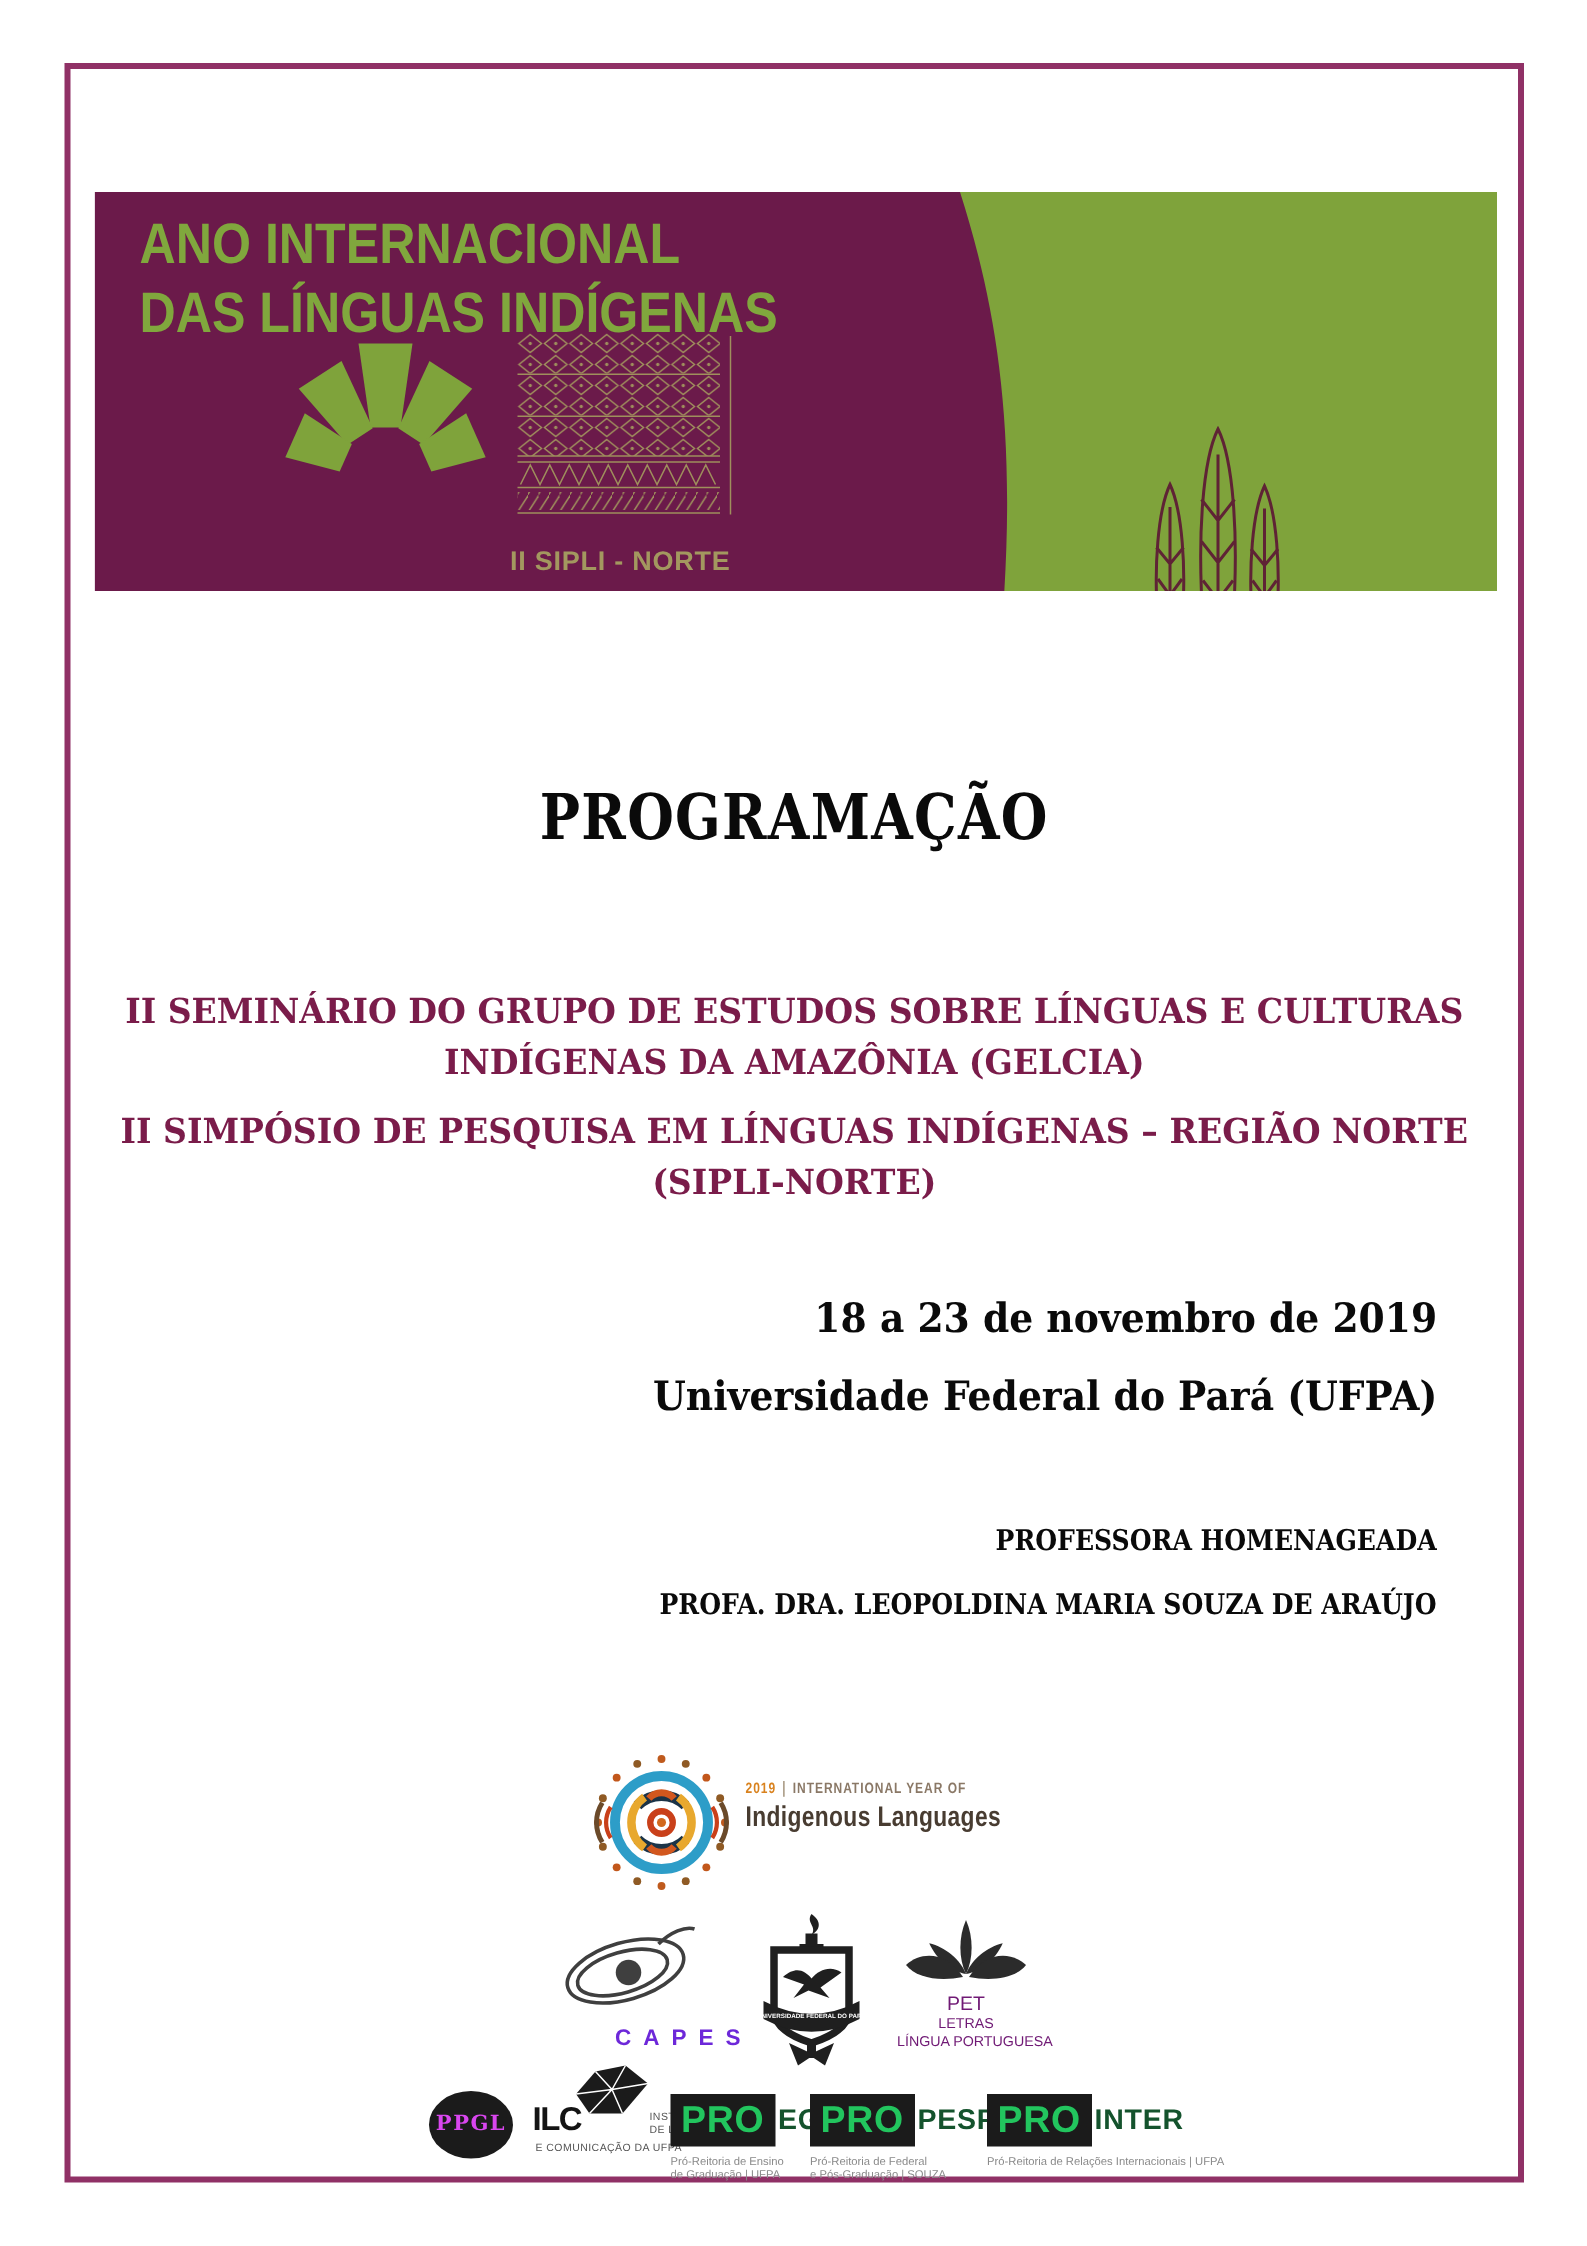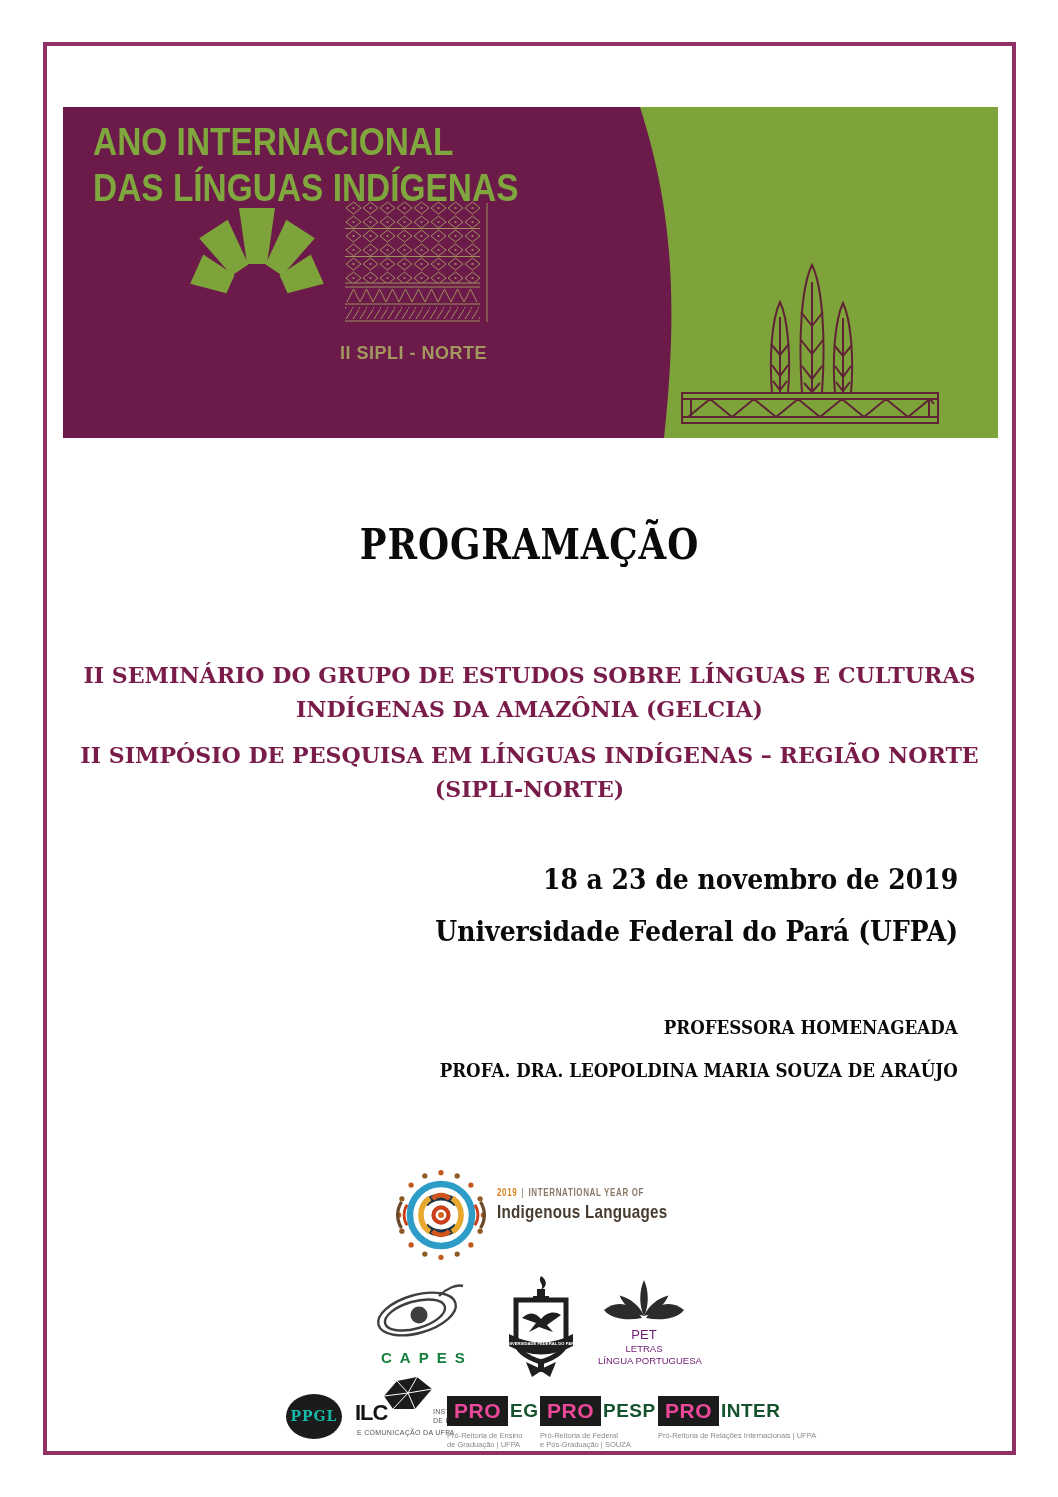--- a/index.html
+++ b/index.html
@@ -1,21 +1,21 @@
 <!DOCTYPE html>
 <html><head>
 <meta charset="utf-8">
 <style>
   html,body{margin:0;padding:0;background:#ffffff;}
   .page{position:relative;width:1058px;height:1497px;background:#ffffff;overflow:hidden;
         font-family:"Liberation Sans","DejaVu Sans",sans-serif;}
   .frame{position:absolute;left:43px;top:42px;width:973px;height:1413px;
          border:4px solid #903166;box-sizing:border-box;}
   
-  .banner{position:absolute;left:63px;top:107px;width:935px;height:331px;overflow:hidden;}
+  .banner{position:absolute;left:63px;top:128px;width:935px;height:266px;overflow:hidden;}
   .banner-art{position:absolute;left:0;top:0;width:935px;height:331px;}
   .banner-title{position:absolute;left:30px;top:12px;color:#80a73d;font-weight:bold;
                 font-size:38px;line-height:46px;letter-spacing:0px;
                 transform:scaleX(.88);transform-origin:left top;white-space:nowrap;}
   .banner-label{position:absolute;color:#a3985f;font-weight:bold;font-size:18px;
                 line-height:21px;text-align:center;letter-spacing:.5px;}
   .lbl-gelcia{left:105px;top:215px;width:180px;}
   .lbl-sipli{left:258px;top:236px;width:185px;}
   
   .serif{font-family:"DejaVu Serif","Liberation Serif",serif;}
@@ -40,41 +40,41 @@
              transform-origin:left top;white-space:nowrap;}
   .iyil-top{display:flex;align-items:baseline;font-weight:bold;font-size:10px;
             letter-spacing:.8px;}
   .iyil-year{color:#d9821e;}
   .iyil-div{color:#b0a28e;margin:0 5px;font-size:11px;}
   .iyil-label{color:#8a7866;}
   .iyil-main{margin-top:3px;font-weight:bold;font-size:19px;color:#48three;color:#483c31;letter-spacing:.3px;}
   
   .capes{position:absolute;left:373px;top:1281px;width:92px;text-align:center;}
   .capes-text{margin-top:2px;font-weight:bold;font-size:15px;letter-spacing:8px;
-              color:#15803d;text-indent:8px;}
+              color:#6d28d9;text-indent:8px;margin-left:29px;}
   .ufpa-svg{position:absolute;left:506px;top:1274px;width:70px;height:106px;}
   .pet{position:absolute;left:598px;top:1276px;width:92px;text-align:center;color:#701a75;}
   .pet-l1{font-size:13px;margin-top:1px;}
   .pet-l2{font-size:9.5px;margin-top:1px;}
   .pet-l3{font-size:9.5px;margin-top:1px;white-space:nowrap;}
   .ppgl{position:absolute;left:286px;top:1394px;width:56px;height:45px;background:#1b1b1b;
-        border-radius:50%;color:#14b8a6;text-align:center;line-height:45px;
+        border-radius:50%;color:#d946ef;text-align:center;line-height:45px;
         font-family:"DejaVu Serif","Liberation Serif",serif;font-weight:bold;font-size:14px;
         letter-spacing:1px;}
   .ilc{position:absolute;left:355px;top:1376px;width:140px;height:70px;}
   .ilc-diamond{position:absolute;left:27px;top:0;width:52px;height:34px;}
   .ilc-name{position:absolute;left:0;top:24px;font-weight:bold;font-size:22px;color:#141414;
             letter-spacing:-1px;}
   .ilc-cap{position:absolute;font-size:7px;color:#555;letter-spacing:.3px;}
   .ilc-c1{left:78px;top:32px;}
   .ilc-c2{left:78px;top:41px;}
   .ilc-c3{left:2px;top:53px;}
   .pro-logo{position:absolute;top:1396px;}
   .pro-row{display:flex;align-items:center;}
-  .pro-box{background:#1b1b1b;color:#ec4899;font-weight:bold;font-size:21px;
+  .pro-box{background:#1b1b1b;color:#22c55e;font-weight:bold;font-size:25px;
            padding:3px 7px;letter-spacing:.5px;}
   .pro-suffix{color:#14532d;font-weight:bold;font-size:19px;margin-left:2px;letter-spacing:.5px;}
   .pro-cap{margin-top:5px;font-size:7.5px;line-height:9px;color:#8a8a8a;white-space:nowrap;}
   .proeg{left:447px;}
   .propesp{left:540px;}
   .prointer{left:658px;}
 </style>
 </head>
 <body>
 

